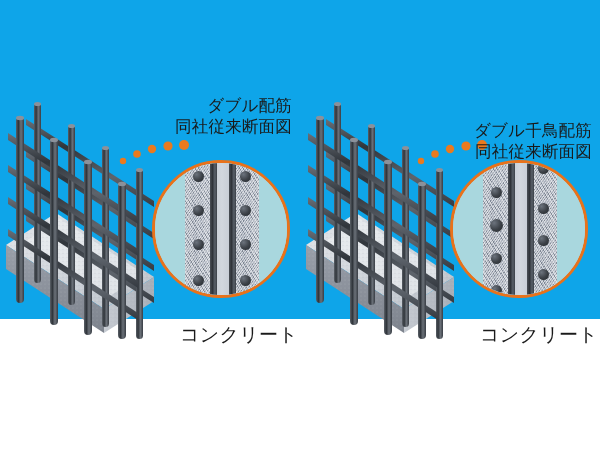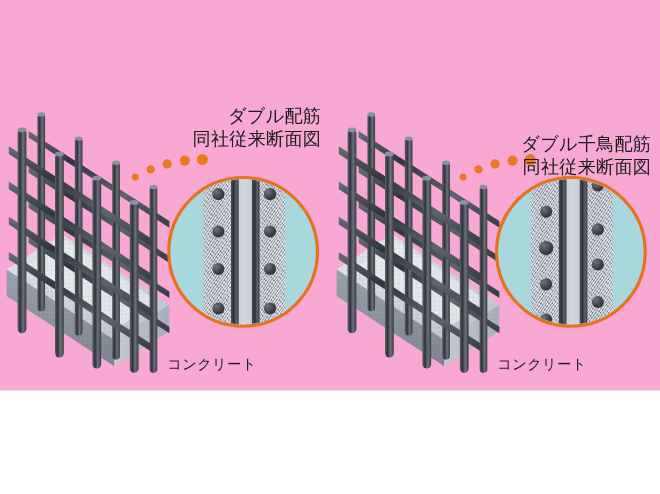--- a/index.html
+++ b/index.html
@@ -9,22 +9,22 @@
   }
   body {
     width: 600px; height: 449px;
     font-family: "Liberation Sans", "DejaVu Sans", sans-serif;
     overflow: hidden;
     position: relative;
   }
   #stage {
     position: absolute;
     left: 0; top: 0;
-    width: 600px; height: 355px;
-    background: #f9a8d4;
+    width: 600px; height: 319px;
+    background: #0ea5e9;
   }
 
   
   .panel { position: absolute; top: 0; width: 300px; height: 449px; }
   .panel.left  { left: 0; }
   .panel.right { left: 300px; }
 
   
   .caption {
     position: absolute;
@@ -38,25 +38,26 @@
   }
   .caption .l1 { display: block; }
   .caption .l2 { display: block; }
 
   .cap-left  { right: 8px;  top: 95px; }
   .cap-right { right: 8px;  top: 95px; margin-top: 25px; }
 
   
   .concrete-label {
     position: absolute;
-    font-size: 13px;
+    font-size: 19px;
     color: #1a1a1a;
     white-space: nowrap;
     letter-spacing: 0.3px;
     font-family: Liberation Sans, sans-serif;
+    margin-left: 28px;
   }
   .cl-left  { left: 152px; top: 322px; }
   .cl-right { left: 152px; top: 322px; }
 
   
   .assembly {
     position: absolute;
     left: 4px; top: 95px;
     width: 160px; height: 240px;
   }

